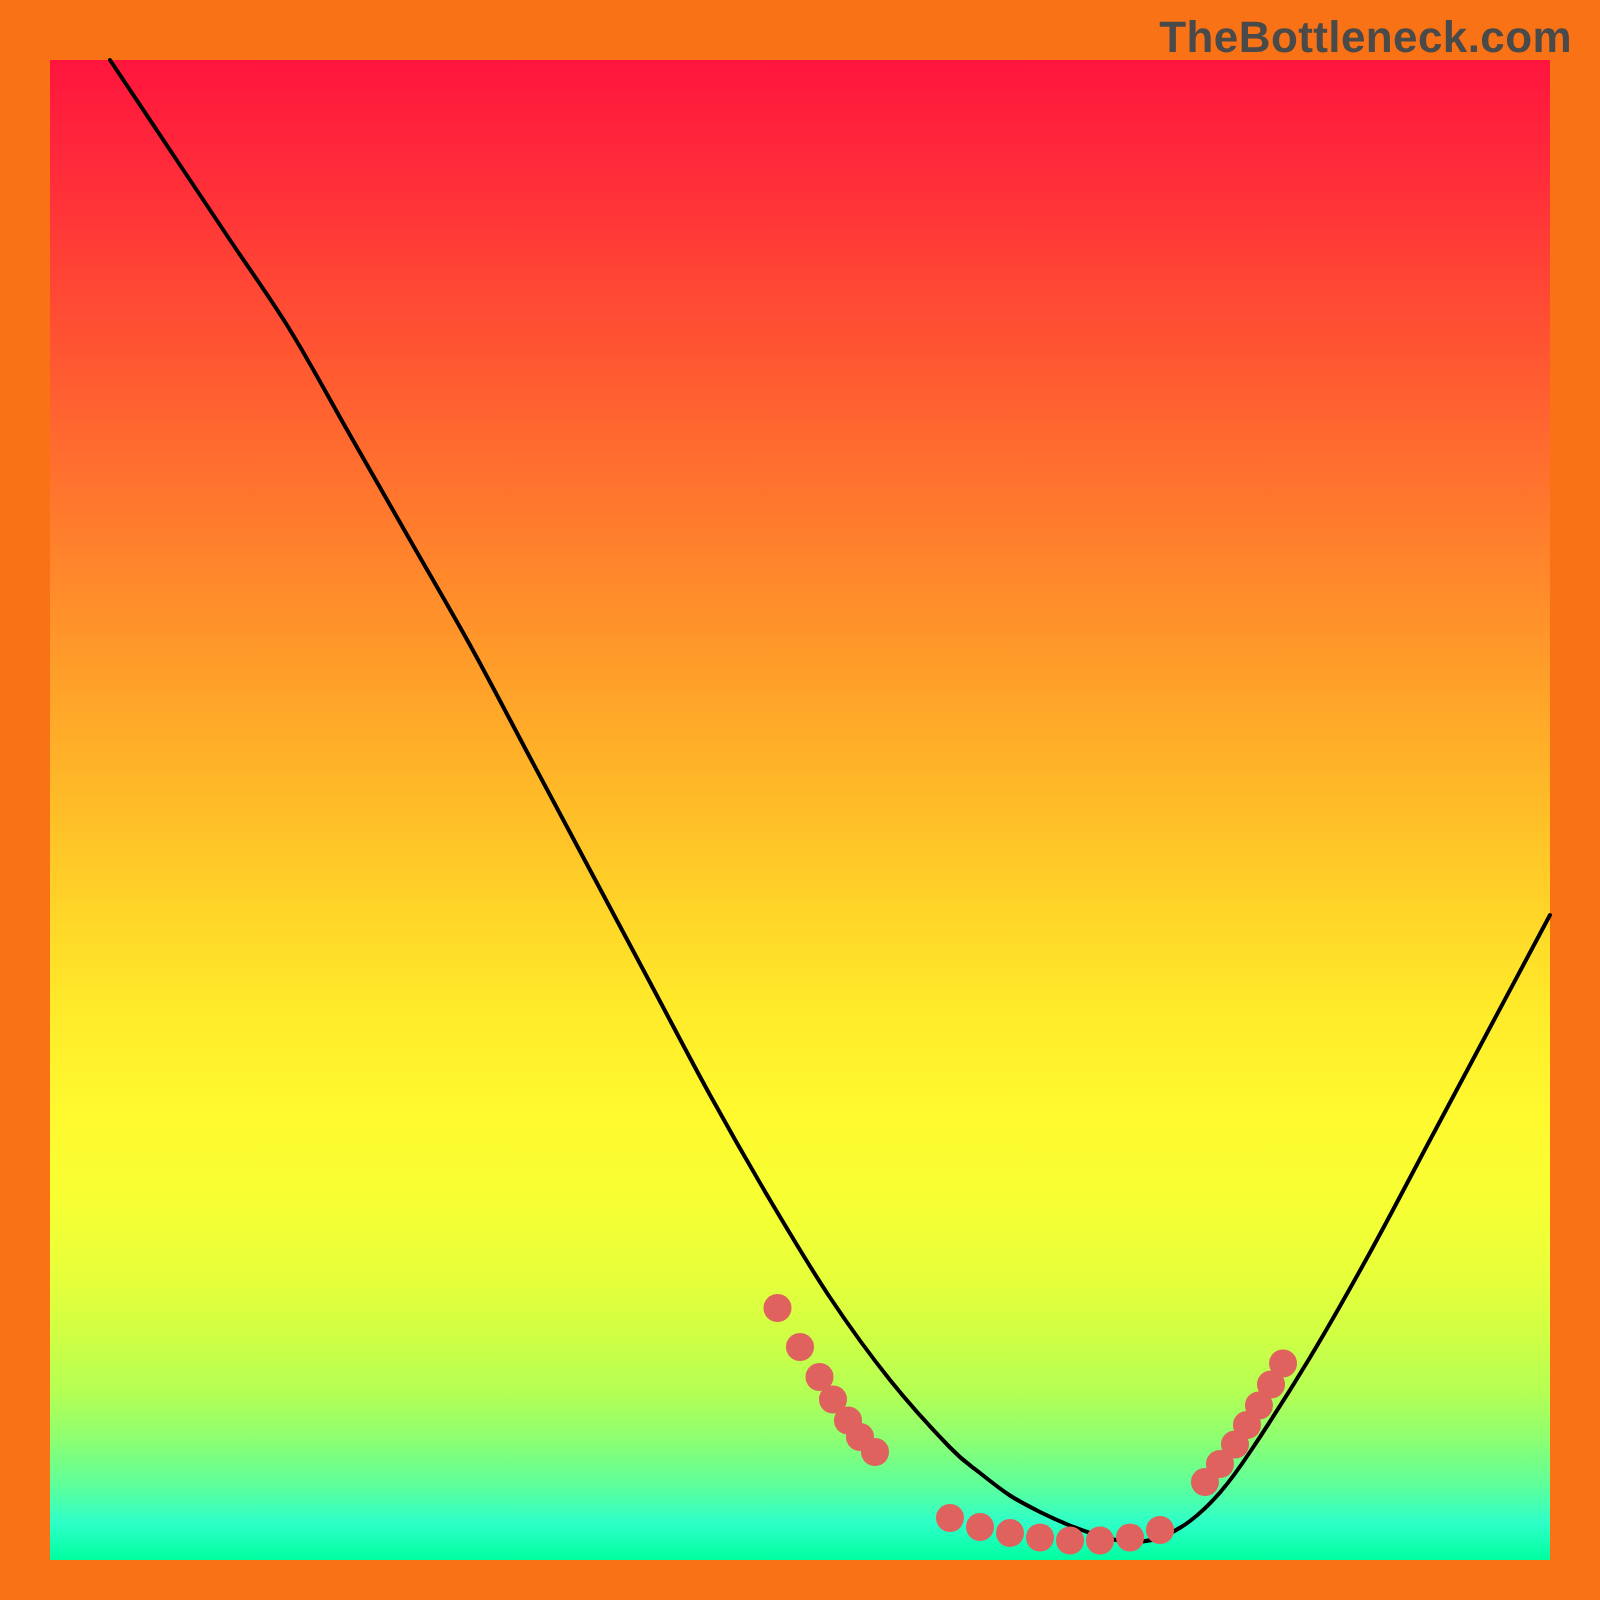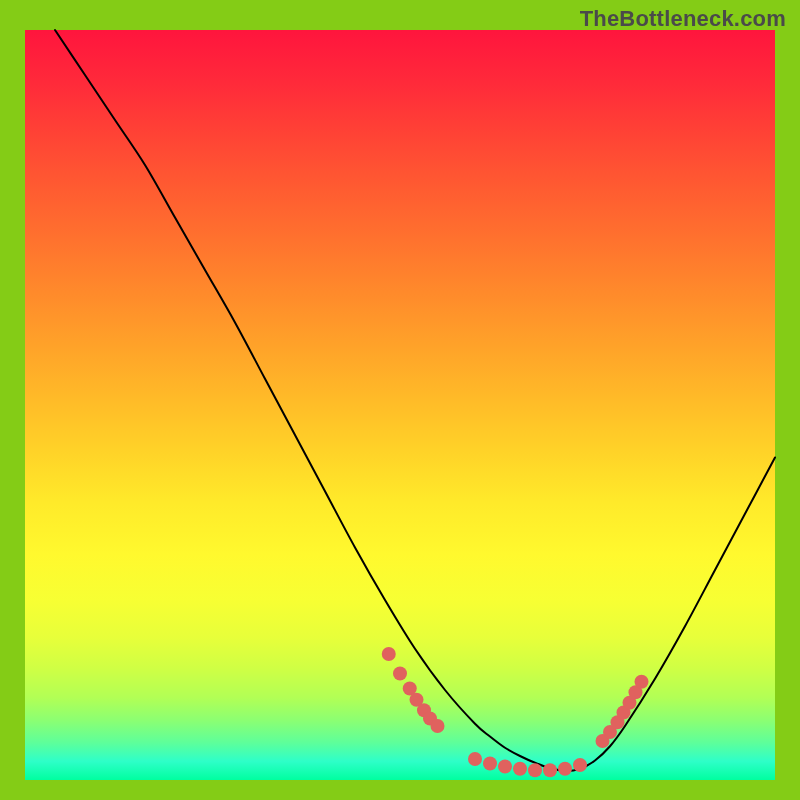--- a/index.html
+++ b/index.html
@@ -1,17 +1,17 @@
 <!DOCTYPE html>
 <html><head>
 <meta charset="utf-8">
 <style>
   * { margin: 0; padding: 0; box-sizing: border-box; }
   html, body { width: 800px; height: 800px; background: #000; overflow: hidden; }
-  .frame { position: relative; width: 800px; height: 800px; background: #84cc16; }
+  .frame { position: relative; width: 800px; height: 800px; background: #f97316; }
   .watermark {
     position: absolute;
     top: 6px;
     right: 14px;
     font-family: Arial, Helvetica, sans-serif;
     font-size: 22px;
     font-weight: 600;
     color: #4a4a4a;
     letter-spacing: 0.2px;
   }

